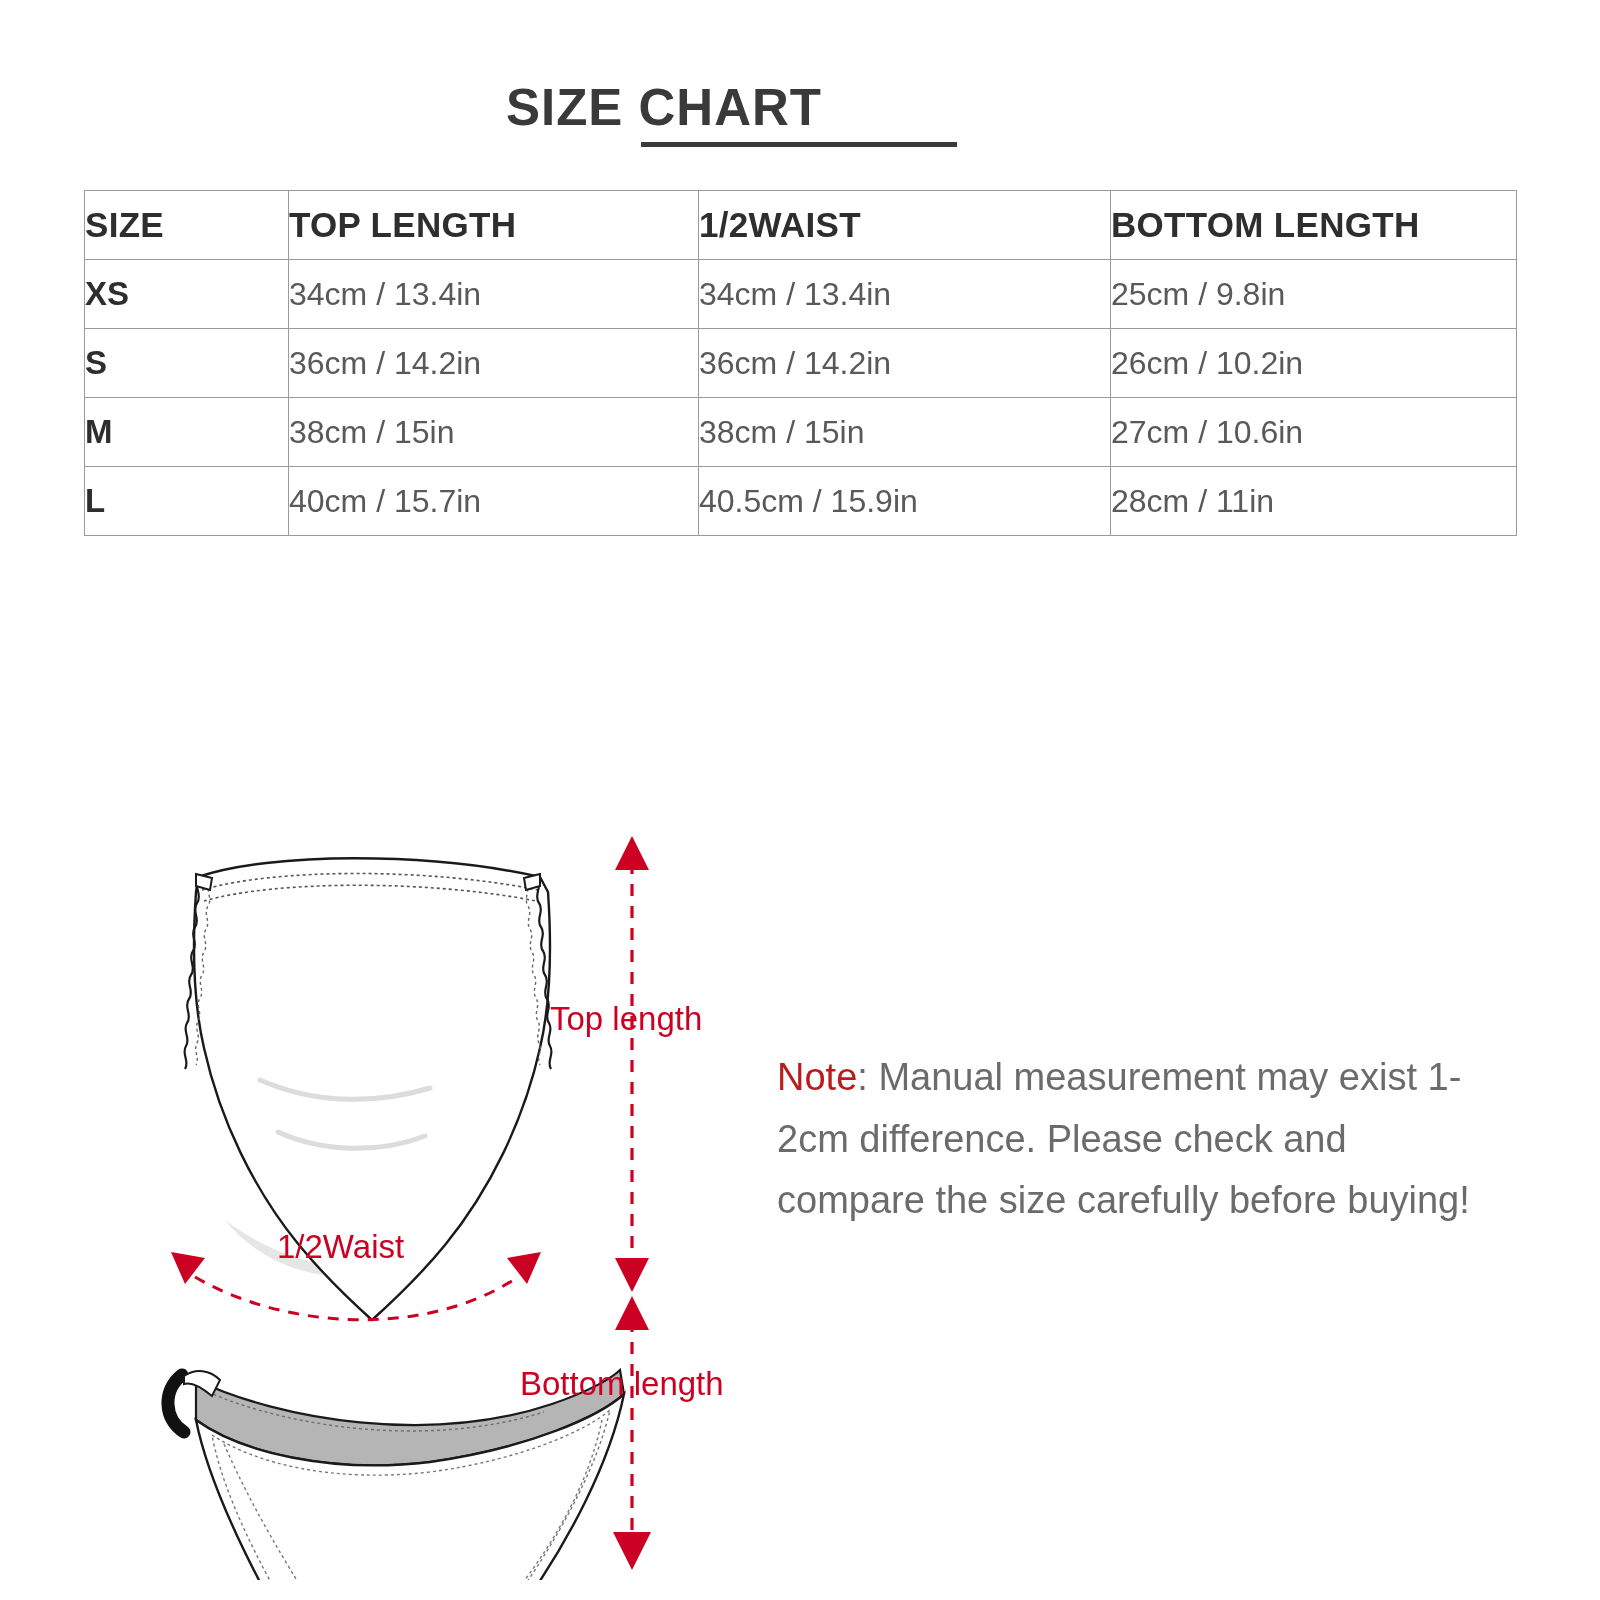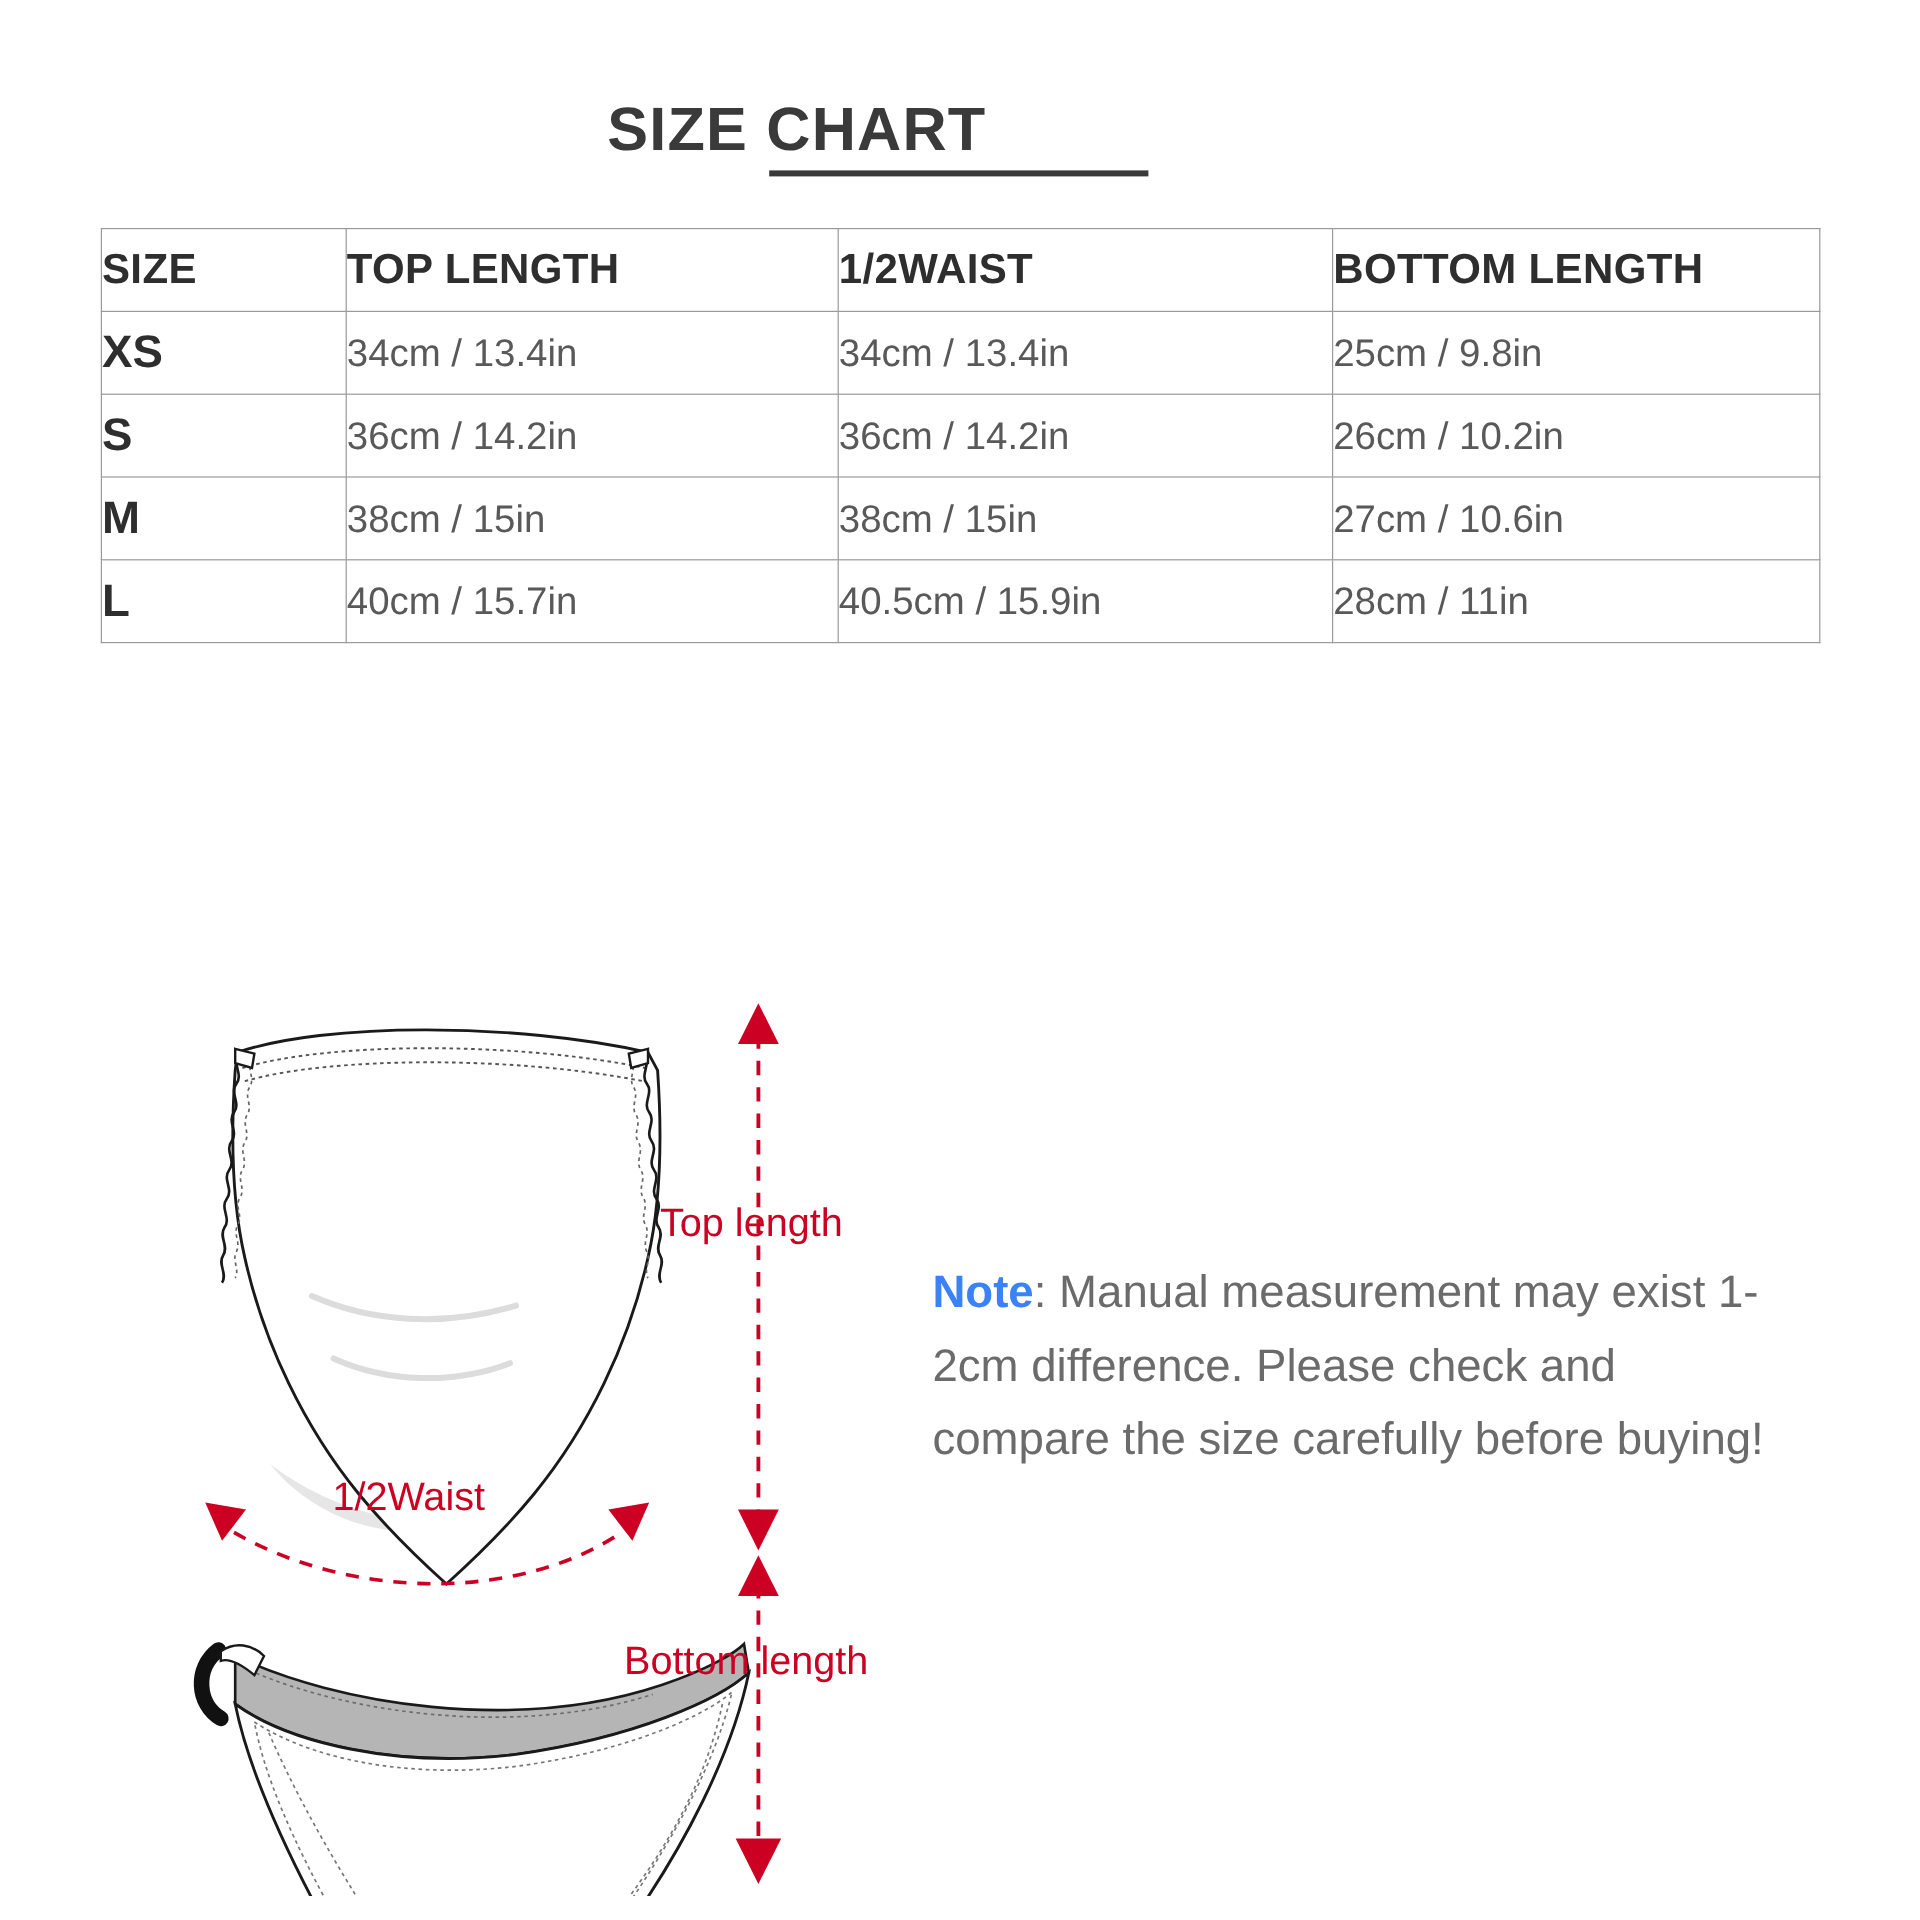--- a/index.html
+++ b/index.html
@@ -64,21 +64,21 @@
   }
   #size-table thead th {
     height: 68px;
     font-size: 35px;
     font-weight: bold;
     color: #2e2e2e;
     letter-spacing: 0.3px;
   }
   #size-table tbody tr { height: 69px; }
   #size-table td.size-cell {
-    font-size: 38px;
+    font-size: 33px;
     font-weight: bold;
     color: #2e2e2e;
   }
   #size-table td.val-cell {
     font-size: 32px;
     font-weight: normal;
     color: #595959;
     margin-left: 25px;
   }
 
@@ -112,22 +112,22 @@
   #note-block {
     position: absolute;
     left: 777px;
     top: 1047px;
     width: 700px;
     font-size: 38px;
     line-height: 1.62;
     color: #6b6b6b;
   }
   #note-label {
-    font-weight: bold;
-    color: #3b82f6;
+    font-weight: normal;
+    color: #b91c1c;
     margin-top: 48px;
   }
 </style>
 </head>
 <body>
 
 <div id="page">
 
   <div id="title-block">
     <div id="page-title">SIZE CHART</div>

